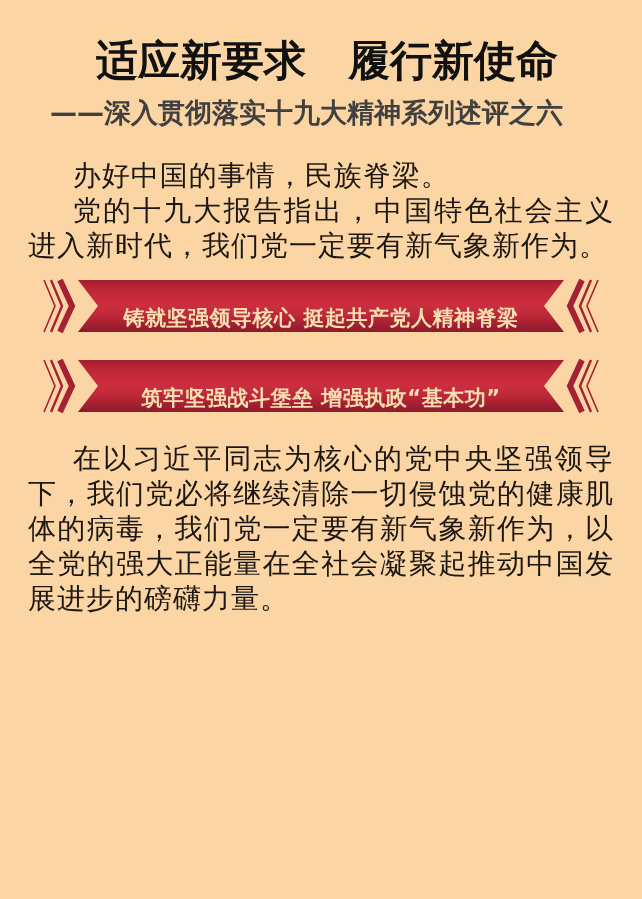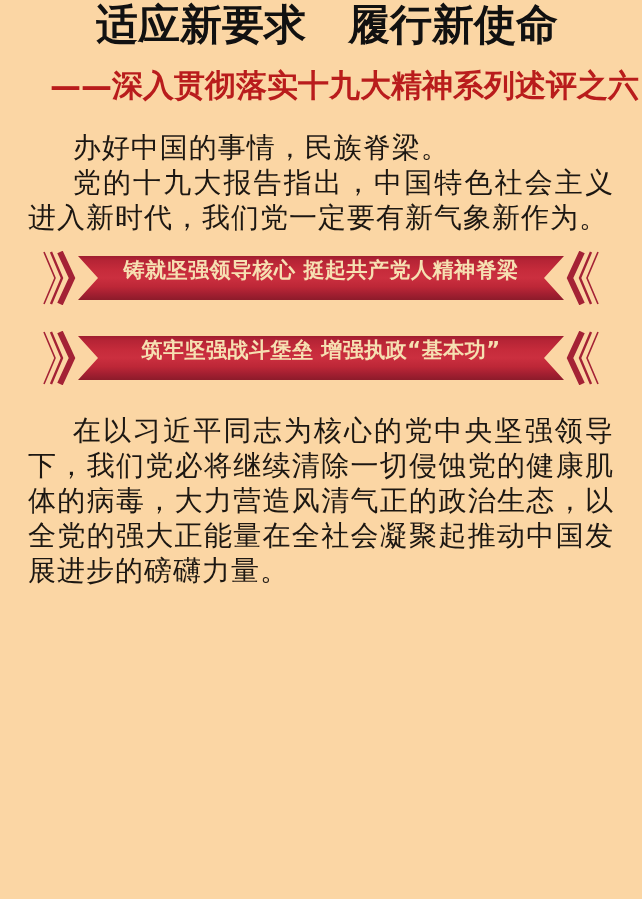--- a/index.html
+++ b/index.html
@@ -9,37 +9,37 @@
     background: #fbd6a4;
     overflow: hidden;
     font-family: "Liberation Sans", sans-serif;
   }
   .page {
     width: 642px;
     height: 899px;
     position: relative;
   }
   
-  .header { }
+  .header { padding-top: 36px; }
   .title {
     margin: 0 0 0 96px;
     font-size: 42px;
     line-height: 50px;
     font-weight: 700;
     color: #111111;
     letter-spacing: 0px;
     white-space: nowrap;
     font-family: "DejaVu Sans", "Liberation Sans", sans-serif;
   }
   .subtitle {
-    margin: 18px 0 0 50px;
-    font-size: 31px;
+    margin: 10px 0 0 50px;
+    font-size: 27px;
     line-height: 34px;
     font-weight: 700;
-    color: #b91c1c;
+    color: #404040;
     white-space: nowrap;
     font-family: "DejaVu Sans", "Liberation Sans", sans-serif;
   }
   
   .article {
     margin: 28px 28px 0 28px;
     color: #1c1712;
     font-family: "DejaVu Serif", "Liberation Serif", serif;
     font-size: 28px;
     line-height: 35px;
@@ -57,24 +57,24 @@
     align-items: center;
     height: 54px;
     margin-bottom: 26px;
   }
   .ribbon:last-child { margin-bottom: 0; }
   .chevrons { flex: 0 0 34px; height: 54px; }
   .chevrons svg { display: block; }
   .chevrons.right { transform: scaleX(-1); }
   .banner {
     flex: 1 1 auto;
-    height: 44px;
+    height: 52px;
     margin: 12px 2px;
     display: flex;
-    align-items: flex-start;
+    align-items: flex-end;
     justify-content: center;
     background: linear-gradient(180deg,
       #9e1e30 0%, #b52435 10%, #c62b3b 32%, #cb2f3f 50%,
       #bd2737 70%, #a31f31 86%, #8c1b2a 100%);
     clip-path: polygon(0 0, 100% 0, calc(100% - 20px) 50%, 100% 100%, 0 100%, 20px 50%);
   }
   .banner-label {
     color: #f6e0b2;
     font-weight: 700;
     font-size: 21px;
@@ -139,16 +139,16 @@
           <polyline points="9,1 20,27 9,53" fill="none" stroke="#a42235" stroke-width="2.4"></polyline>
           <polyline points="18,1 30,27 18,53" fill="none" stroke="#a42235" stroke-width="6"></polyline>
         </svg>
       </span>
     </div>
 
 
   </div>
 
   <div class="article closing">
-    <p>在以习近平同志为核心的党中央坚强领导下，我们党必将继续清除一切侵蚀党的健康肌体的病毒，大力营造风清气正的政治生态，以全党的强大正能量在全社会凝聚起推动中国发展进步的磅礴力量。</p>
+    <p>在以习近平同志为核心的党中央坚强领导下，我们党必将继续清除一切侵蚀党的健康肌体的病毒，我们党一定要有新气象新作为，以全党的强大正能量在全社会凝聚起推动中国发展进步的磅礴力量。</p>
   </div>
 
 </div>
 
 </body></html>

